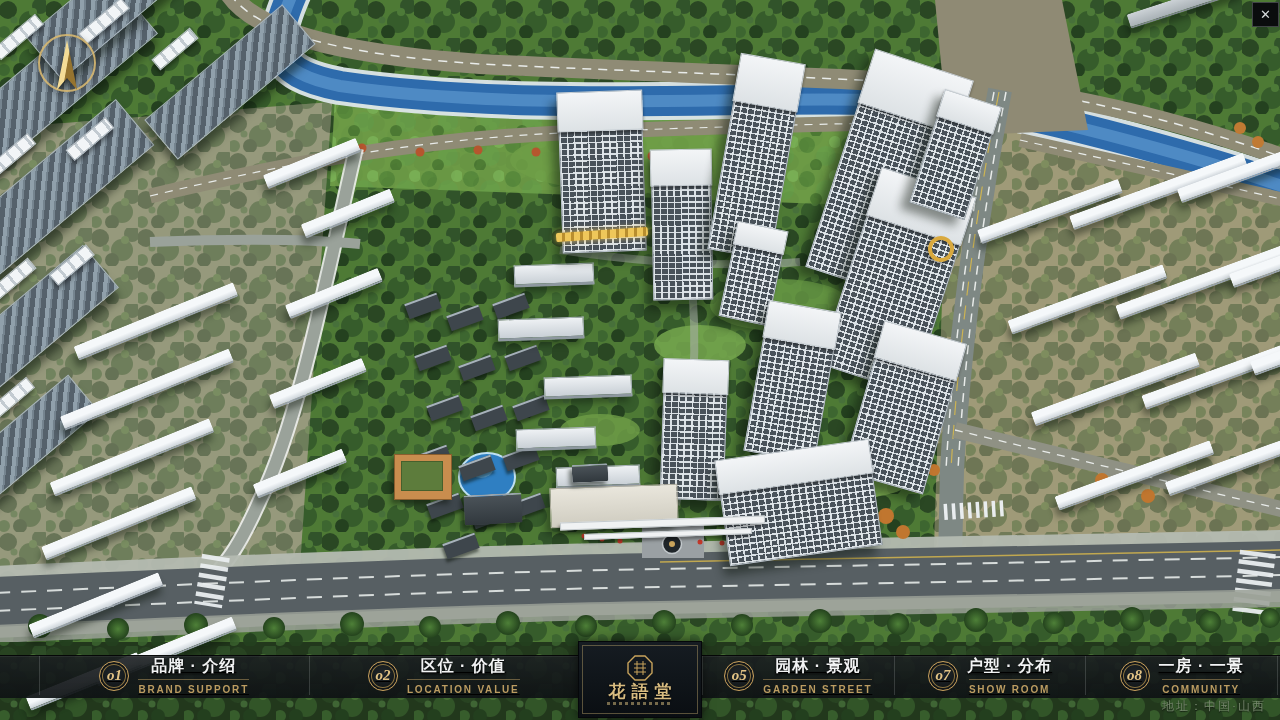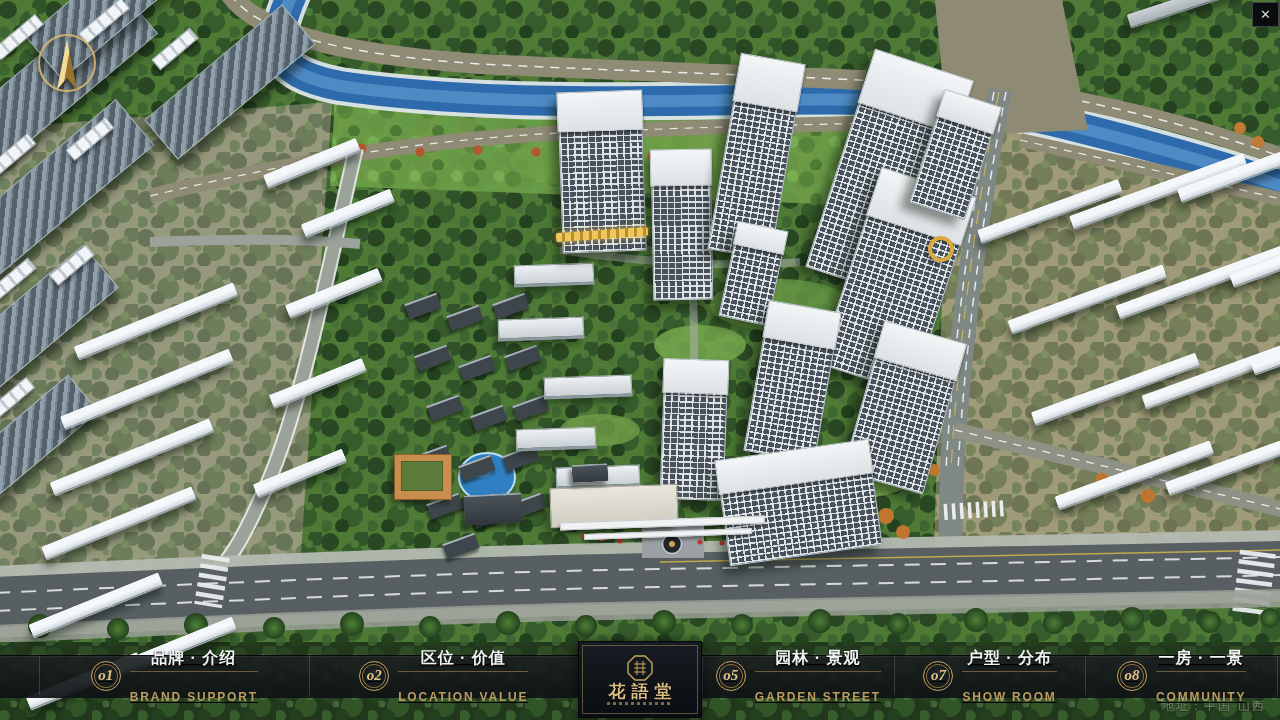--- a/index.html
+++ b/index.html
@@ -65,22 +65,22 @@
   .badge{width:30px;height:30px;border-radius:50%;flex:0 0 auto;
          border:1px solid #c9a express;border:1px solid #c9a15e;
          background:radial-gradient(circle at 50% 40%,#20262a,#0c1012);
          box-shadow:inset 0 0 0 2px #111518,inset 0 0 0 3px #8a7340;
          display:flex;align-items:center;justify-content:center;
          font-family:"Liberation Serif",serif;font-style:italic;font-weight:bold;
          font-size:15px;color:#e2c385;}
   .labels{display:flex;flex-direction:column;align-items:center;}
   .zh{font-size:16px;font-weight:bold;color:#f2f3f4;letter-spacing:1px;white-space:nowrap;
       text-shadow:0 1px 2px #000;}
-  .en{font-size:12px;font-weight:bold;color:#bb9c61;letter-spacing:1.8px;white-space:nowrap;
-      border-top:1px solid rgba(187,156,97,.5);margin-top:2px;padding-top:18px;text-align:center;}
+  .en{font-size:10px;font-weight:bold;color:#bb9c61;letter-spacing:1.8px;white-space:nowrap;
+      border-top:1px solid rgba(187,156,97,.5);margin-top:2px;padding-top:4px;text-align:center;}
   
   .logo{position:absolute;left:578px;top:641px;width:124px;height:77px;z-index:11;cursor:pointer;
         background:linear-gradient(180deg,#161c22,#0a0e12);border:1px solid #05070a;
         box-shadow:0 0 10px rgba(0,0,0,.6);}
   .logo-frame{position:absolute;inset:3px;border:1px solid rgba(168,148,98,.5);
               display:flex;flex-direction:column;align-items:center;justify-content:center;gap:2px;}
   .logo-title{font-family:"Liberation Serif",serif;font-size:17px;font-weight:bold;color:#d9bc80;
               letter-spacing:6px;padding-left:6px;text-shadow:0 1px 2px #000;line-height:1;}
   .logo-sub{width:66px;height:3px;
             background:repeating-linear-gradient(90deg,rgba(205,180,120,.55) 0 3px,transparent 3px 6px);}

